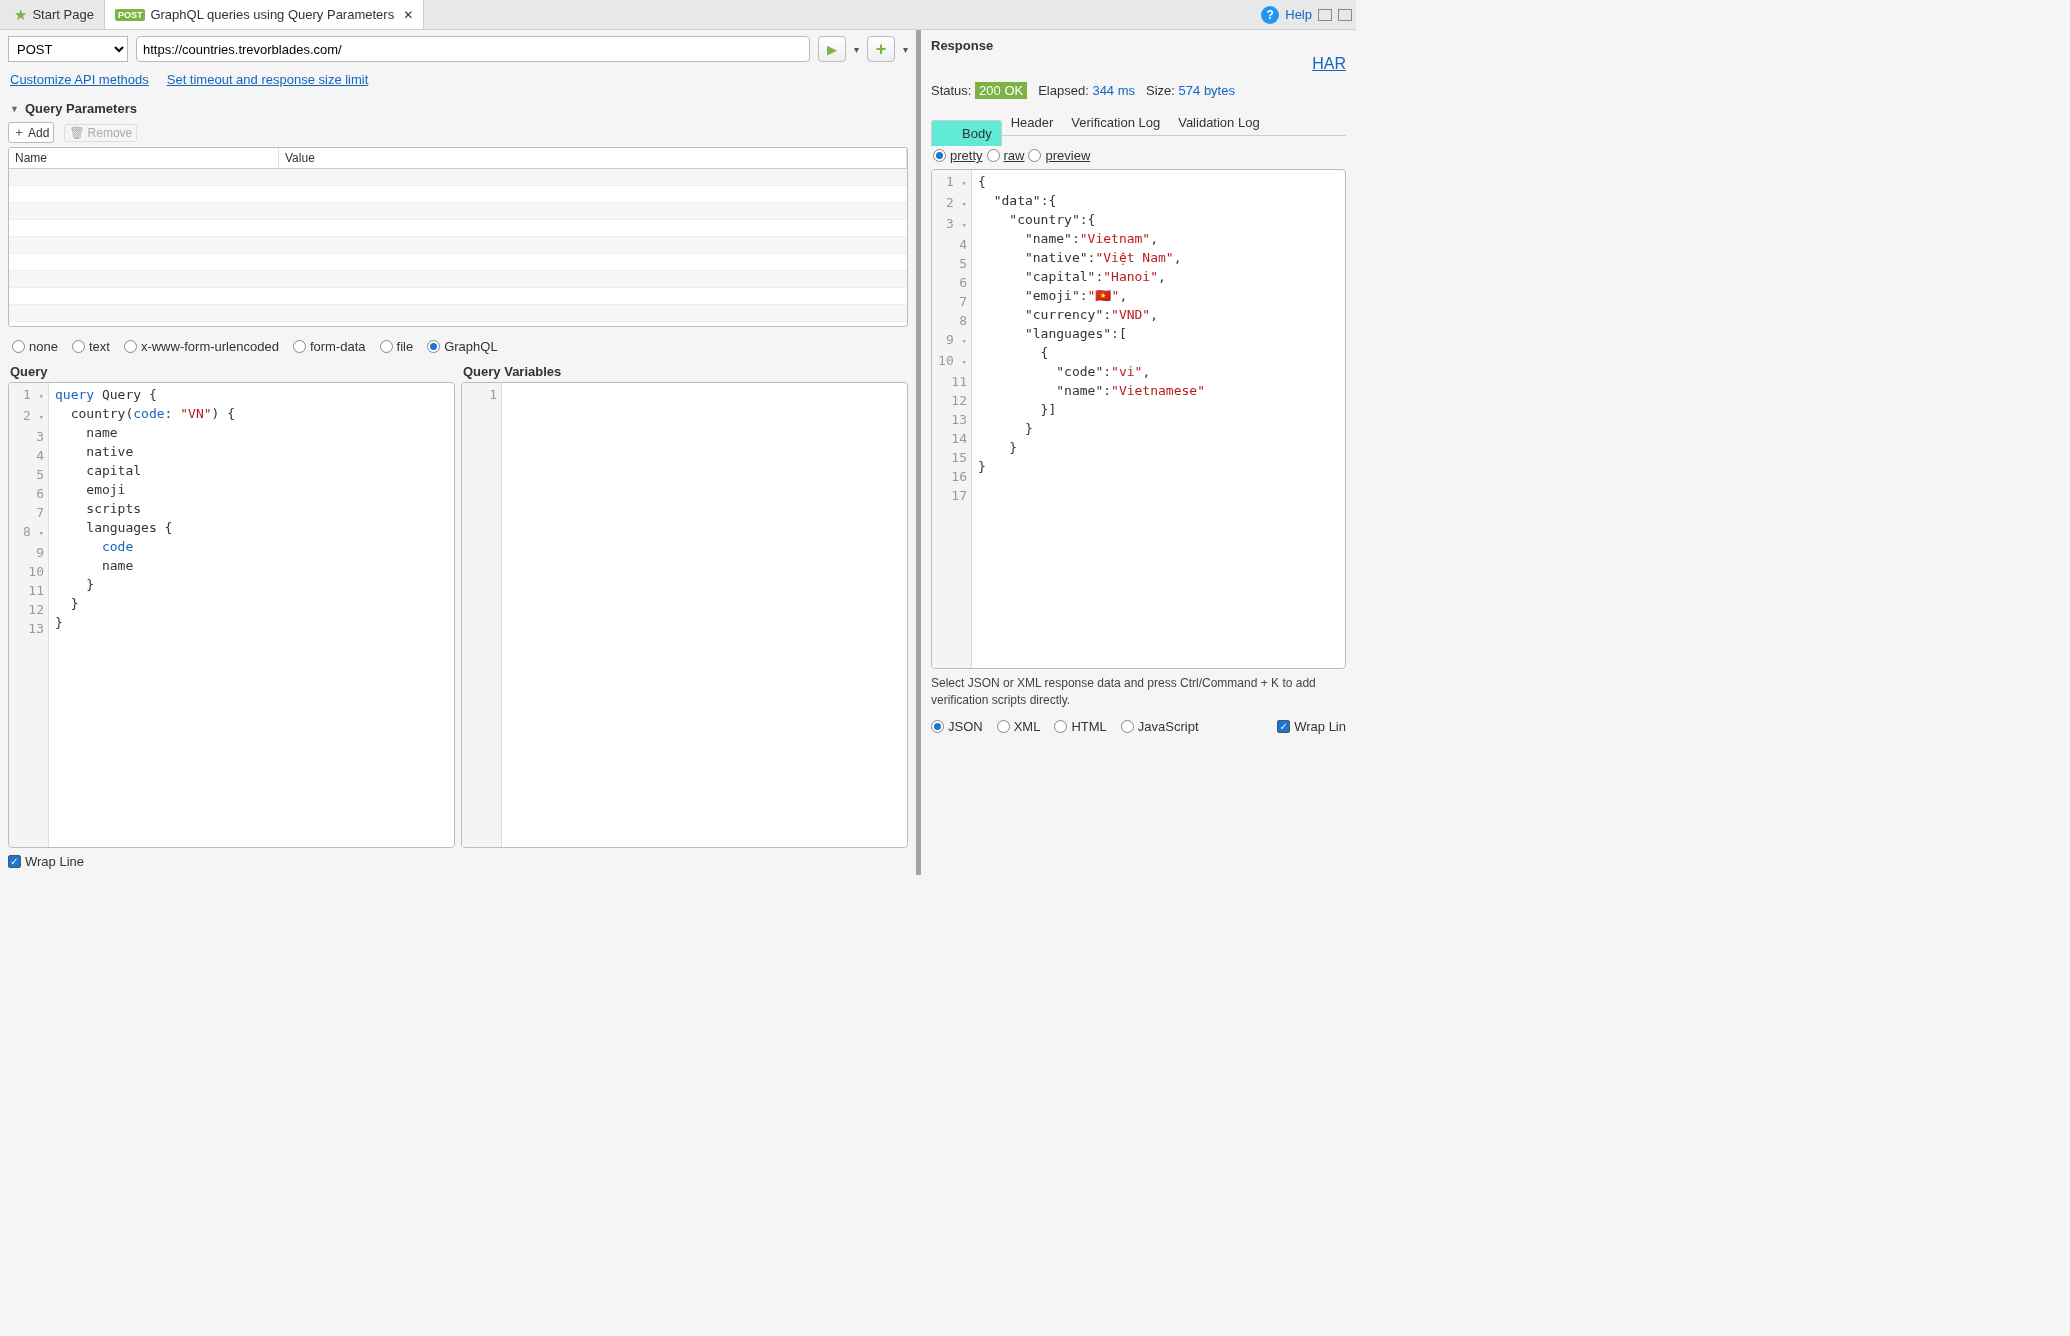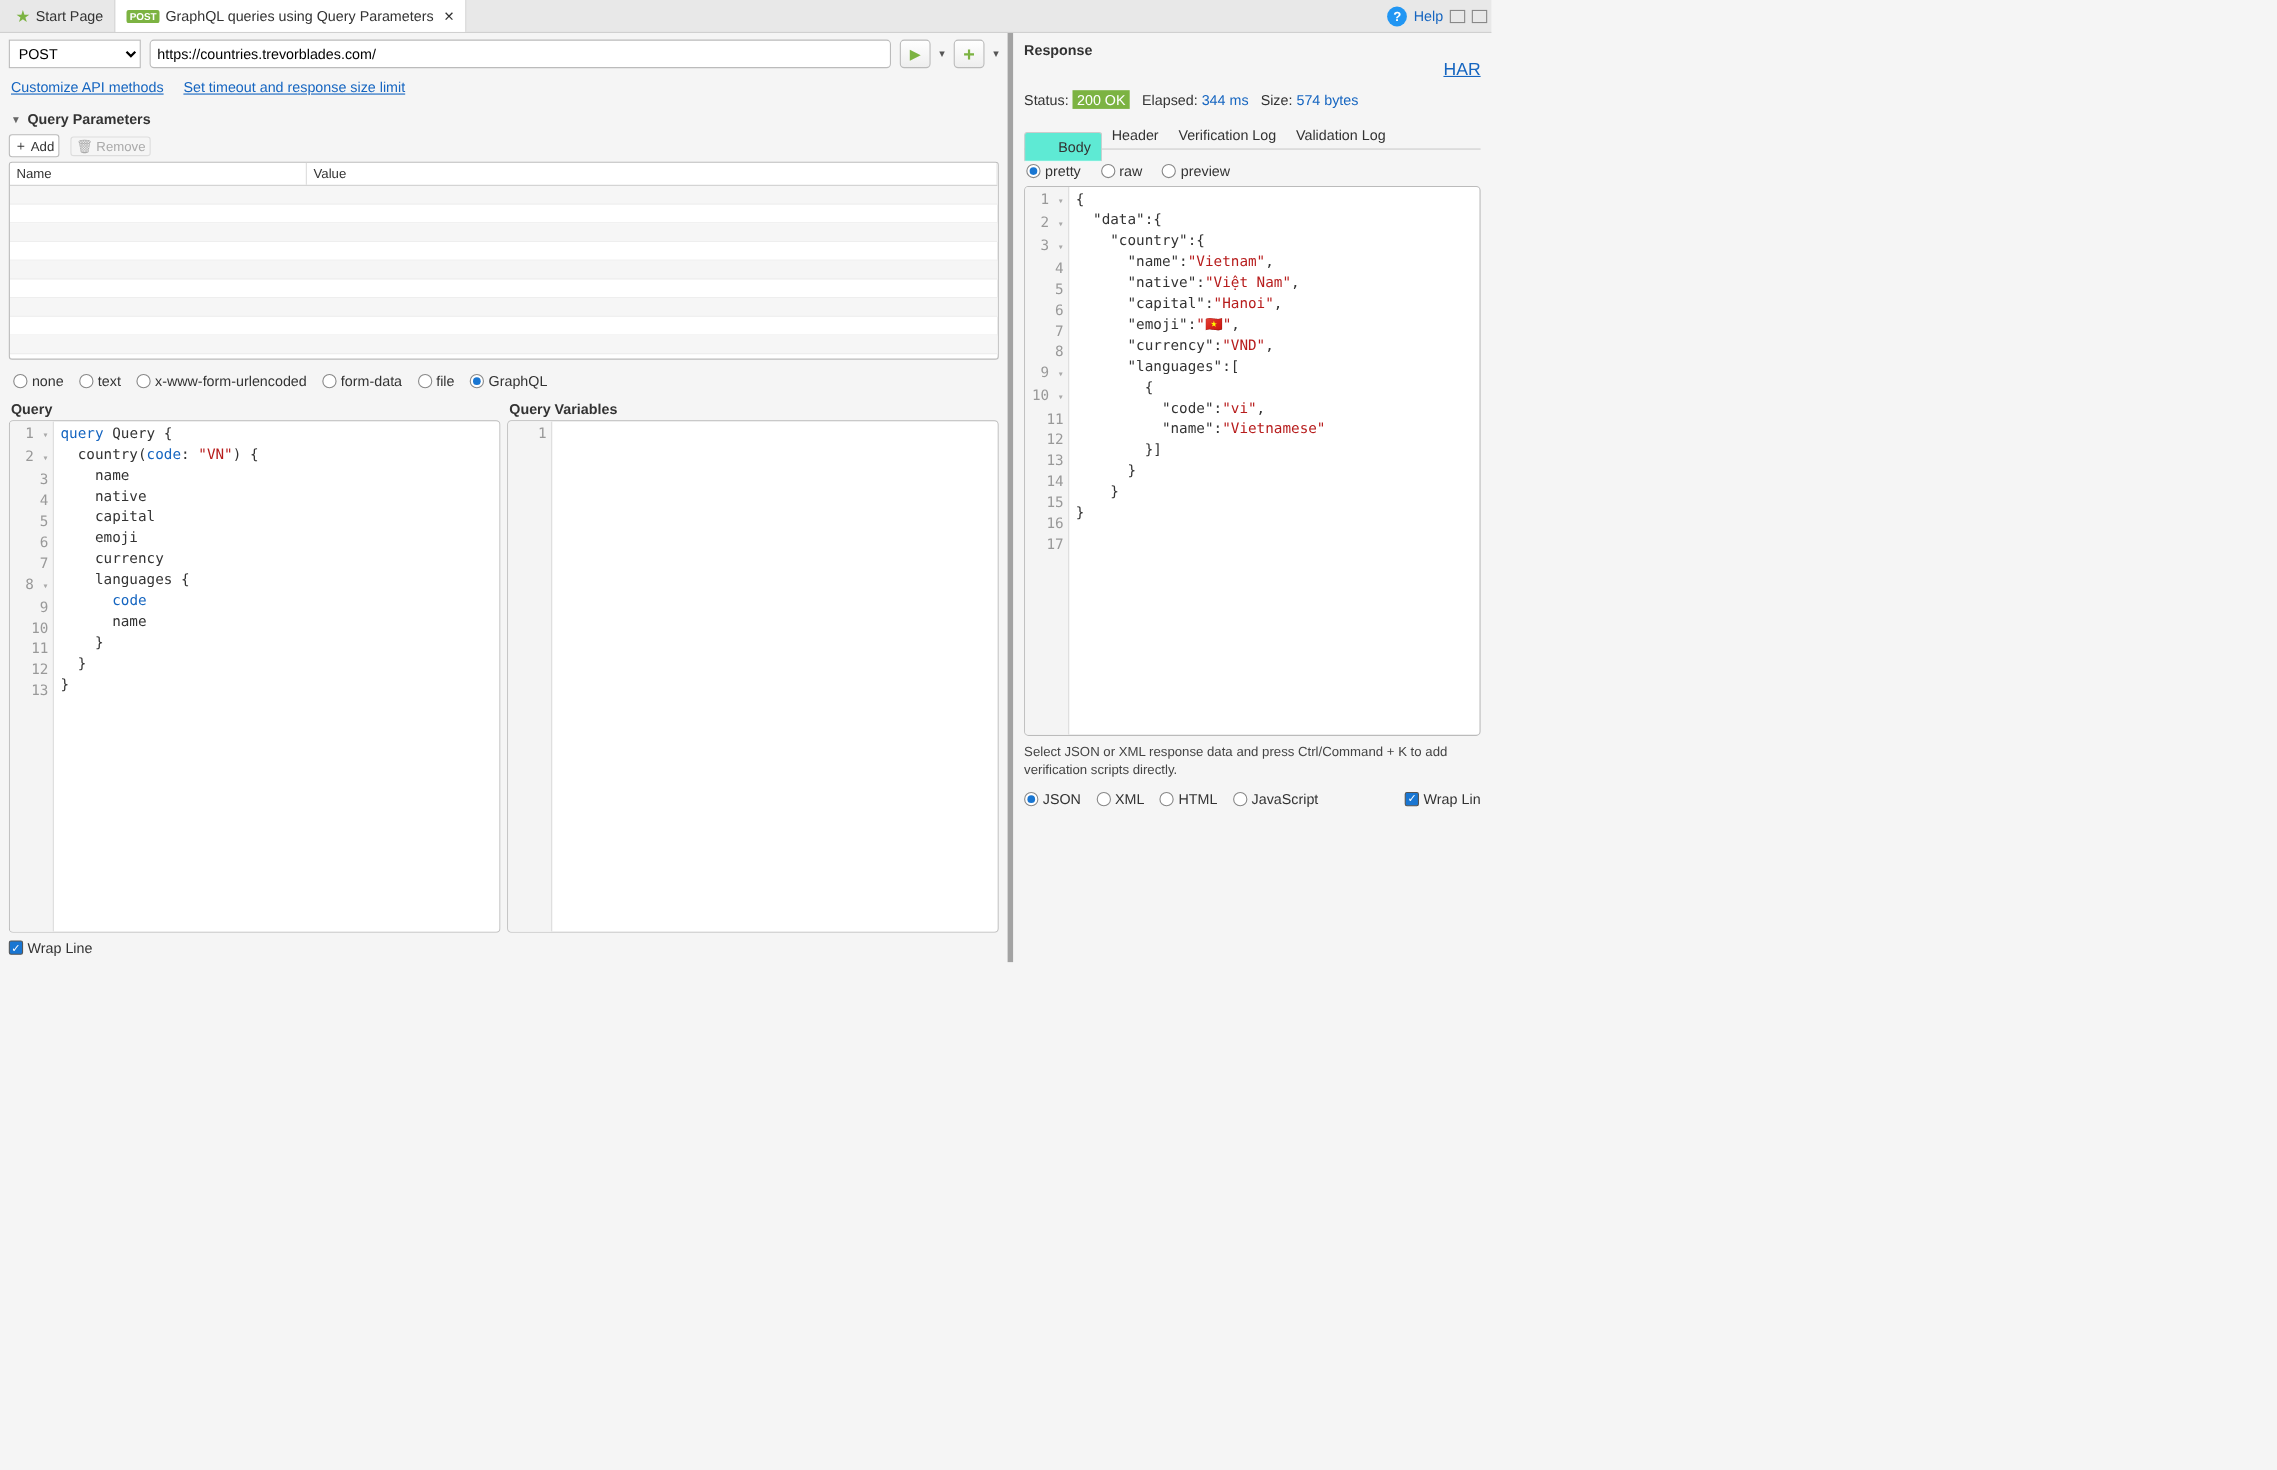--- a/index.html
+++ b/index.html
@@ -57,21 +57,21 @@
 .checkbox { width:13px; height:13px; border:1px solid #555; border-radius:2px; background:#1976d2; display:inline-flex; align-items:center; justify-content:center; color:#fff; font-size:10px; }
 .resp-title { font-weight:600; font-size:13px; margin-bottom:2px; }
 .har-row { text-align:right; margin-bottom:4px; }
 .har-row a { color:#1565c0; text-decoration:underline; font-size:16px; }
 .status-row { display:flex; gap:11px; font-size:13px; margin:6px 0 10px; }
 .status-ok { background:#7cb342; color:#fff; padding:1px 4px; }
 .blueval { color:#1565c0; }
 .resp-tabs { display:flex; border-bottom:1px solid #ccc; gap:0; align-items:flex-end; }
 .resp-tab { padding:5px 9px; font-size:13px; cursor:pointer; }
 .resp-tab.active { background:#5eead4; border:1px solid #ccc; border-bottom:1px solid #fff; position:relative; top:12px; border-radius:3px 3px 0 0;padding-left:30px; }
-.view-radios { display:flex; gap:18px; margin:12px 2px 6px; }
+.view-radios { display:flex; gap:4px; margin:12px 2px 6px;text-decoration:underline; }
 .resp-editor { border:1px solid #bbb; background:#fff; border-radius:4px; display:flex; height:500px; overflow:hidden; }
 .hint { font-size:12px; color:#444; margin-top:6px; line-height:1.4; }
 .fmt-row { display:flex; gap:14px; margin-top:10px; align-items:center; }
 .kw { color:#1565c0; }
 .str { color:#b71c1c; }
 .key { color:#333; }
 </style>
 </head>
 <body>
 
@@ -176,21 +176,21 @@
           <div class="editor-box">
             <div class="gutter">
 <span>1</span> <span class="fold">▾</span><br><span>2</span> <span class="fold">▾</span><br><span>3</span>  <br><span>4</span>  <br><span>5</span>  <br><span>6</span>  <br><span>7</span>  <br><span>8</span> <span class="fold">▾</span><br><span>9</span>  <br><span>10</span>  <br><span>11</span>  <br><span>12</span>  <br><span>13</span>  
             </div>
             <div class="code"><span class="kw">query</span><span> Query {</span>
 <span>  country(</span><span class="kw">code</span><span>: </span><span class="str">"VN"</span><span>) {</span>
 <span>    name</span>
 <span>    native</span>
 <span>    capital</span>
 <span>    emoji</span>
-<span>    currency</span>
+<span>    scripts</span>
 <span>    languages {</span>
 <span>      </span><span class="kw">code</span>
 <span>      name</span>
 <span>    }</span>
 <span>  }</span>
 <span>}</span></div>
           </div>
         </div>
         <div class="editor-pane">
           <div class="editor-label">Query Variables</div>

